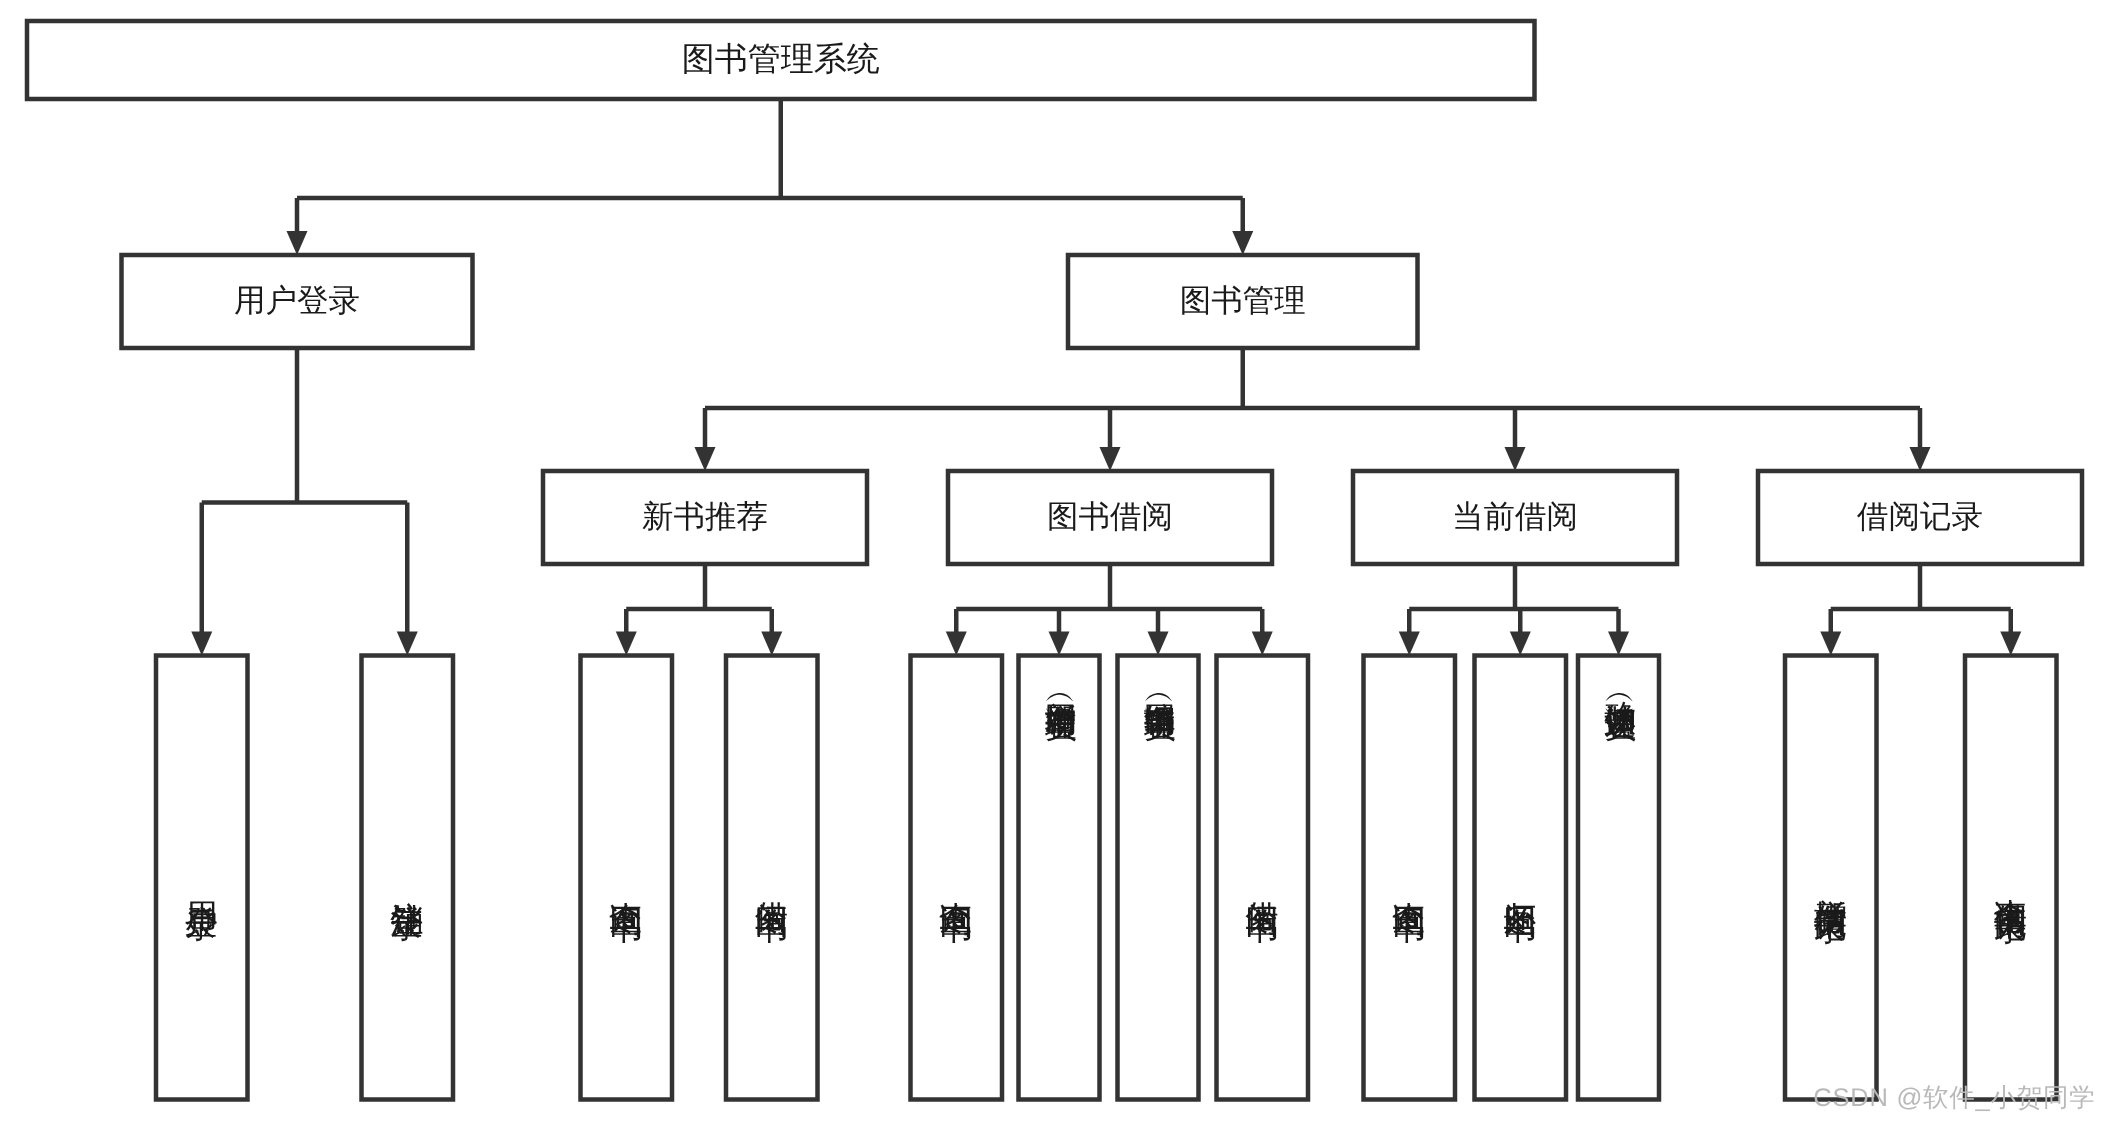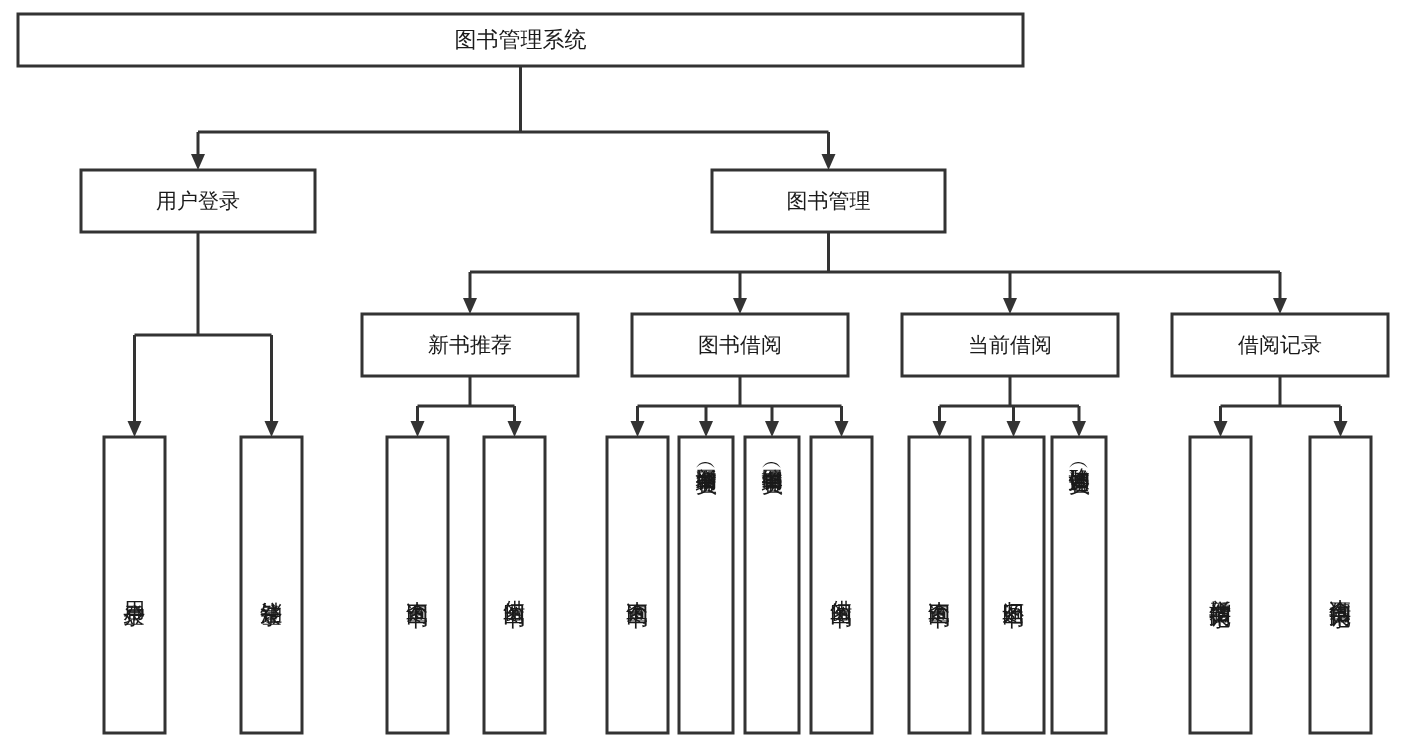--- a/index.html
+++ b/index.html
@@ -213,14 +213,15 @@
         <span class="vert-label" style="font-size: 21px; letter-spacing: 1px;">确认归还（管理员）</span>
       </div>
       <div class="vert-label-wrap" style="left: 1190px; top: 451px; width: 61px; height: 272px; align-items: center;">
         <span class="vert-label">新增借阅记录</span>
       </div>
       <div class="vert-label-wrap" style="left: 1310px; top: 451px; width: 61px; height: 272px; align-items: center;">
         <span class="vert-label">查询借阅记录</span>
       </div>
     </div>
 
+  <div class="watermark">CSDN @软件_小贺同学</div>
 
 </div>
 
 </body></html>

